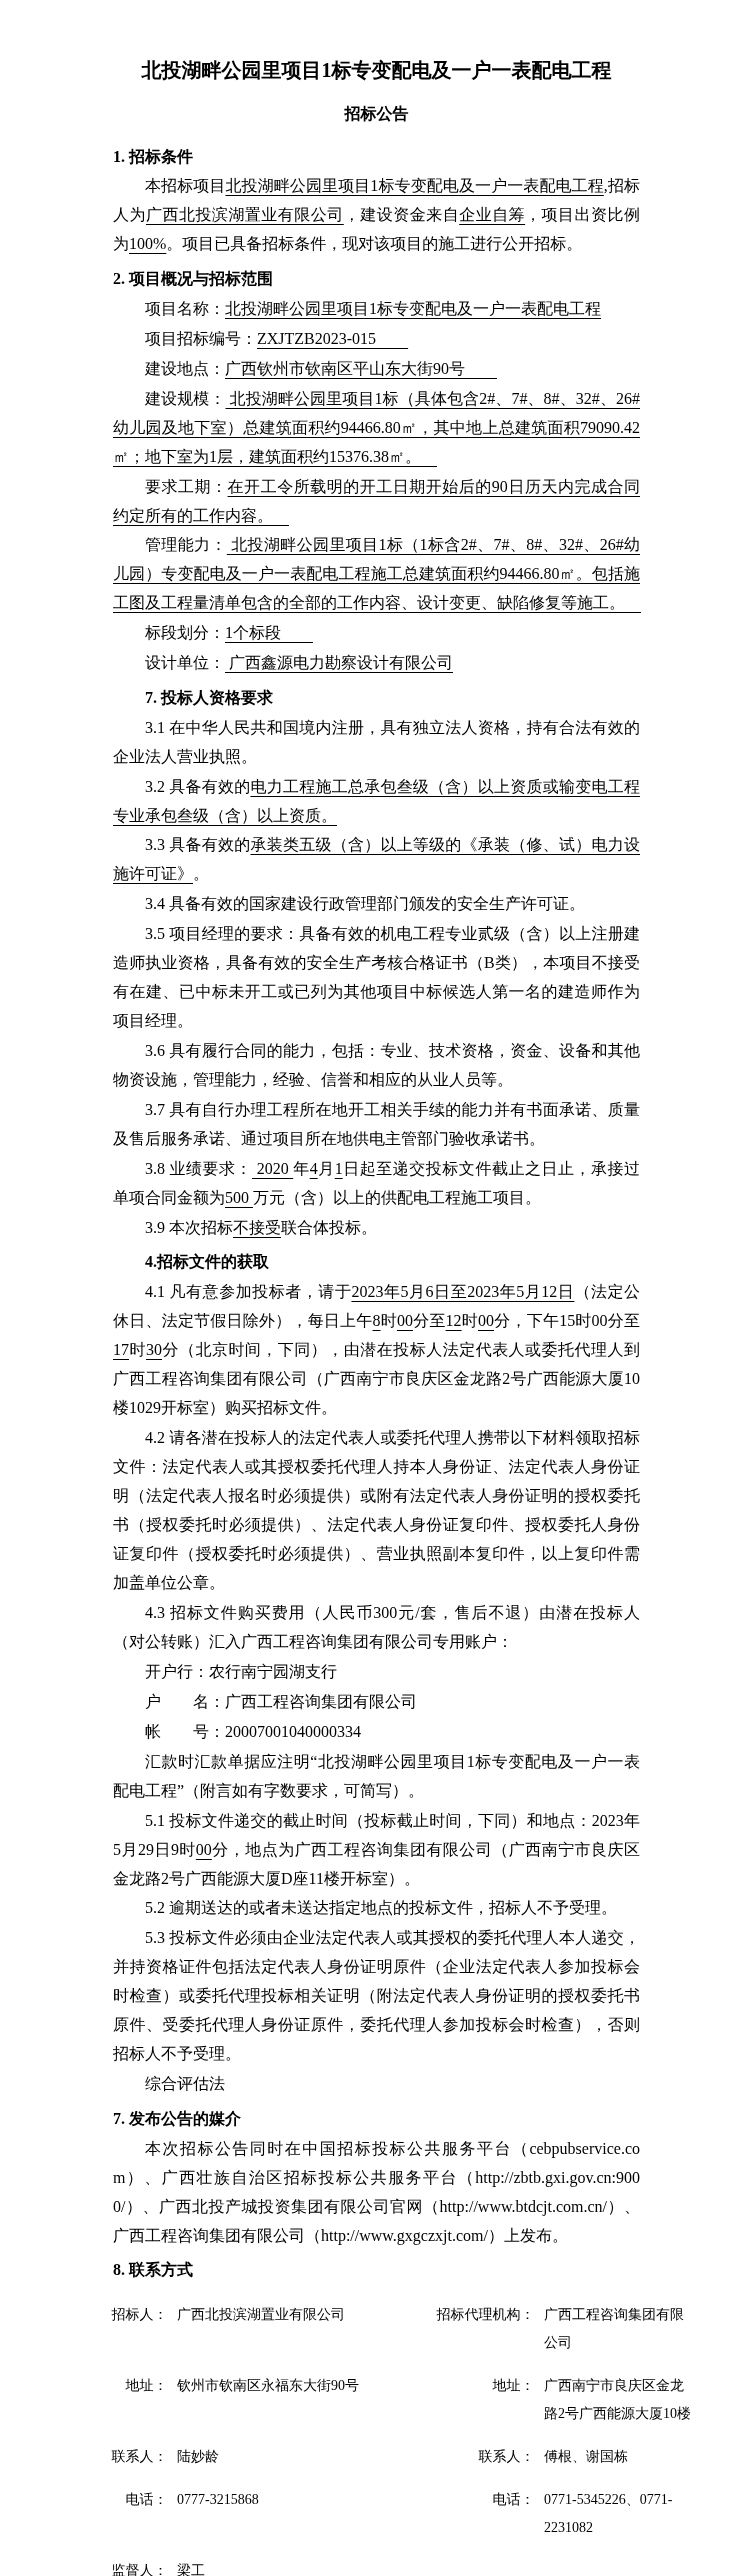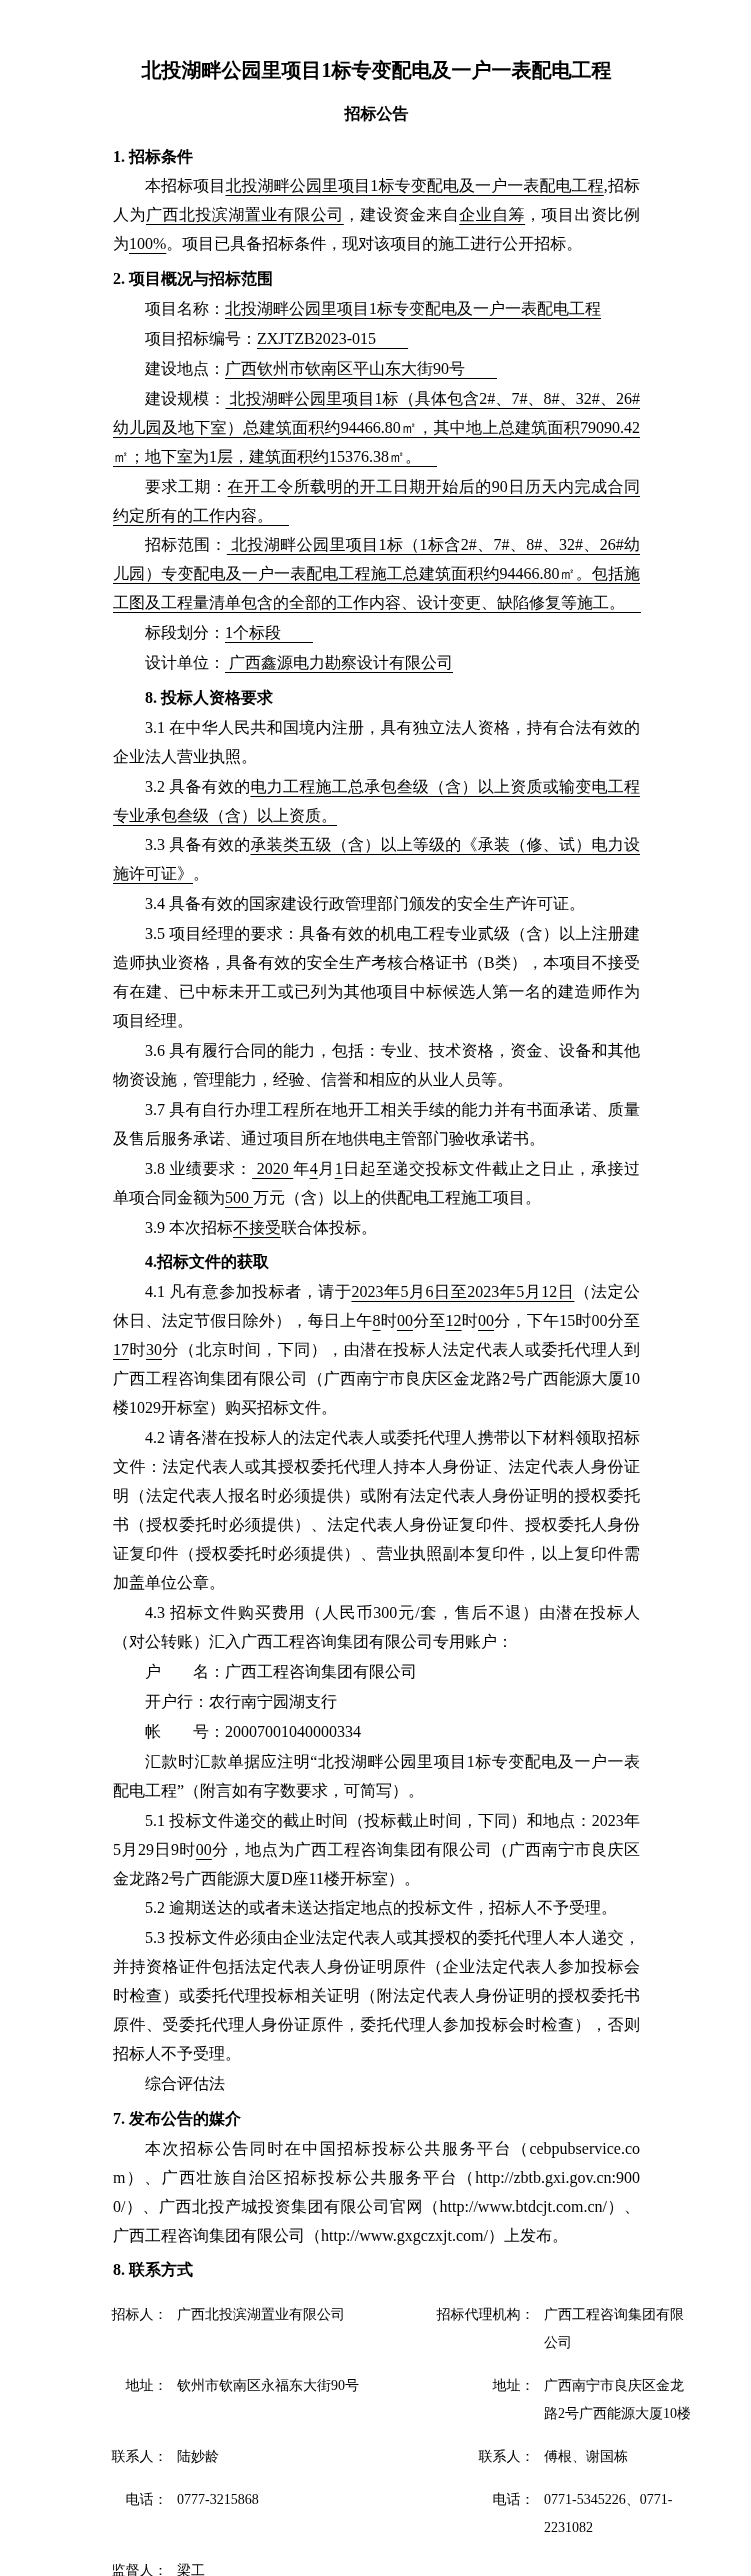--- a/index.html
+++ b/index.html
@@ -42,39 +42,39 @@
 
   <div>
       <p class="blk h"><span>1.  招标条件</span></p>
       <p class="blk p"><span>本招标项目</span><span class="u">北投湖畔公园里项目1标专变配电及一户一表配电工程</span><span>,招标人为</span><span class="u">广西北投滨湖置业有限公司</span><span>，建设资金来自</span><span class="u">企业自筹</span><span>，项目出资比例为</span><span class="u">100%</span><span>。项目已具备招标条件，现对该项目的施工进行公开招标。</span></p>
       <p class="blk h"><span>2.  项目概况与招标范围</span></p>
       <p class="blk p"><span>项目名称：</span><span class="u">北投湖畔公园里项目1标专变配电及一户一表配电工程</span></p>
       <p class="blk p"><span>项目招标编号：</span><span class="u">ZXJTZB2023-015　　</span></p>
       <p class="blk p"><span>建设地点：</span><span class="u">广西钦州市钦南区平山东大街90号　　</span></p>
       <p class="blk p"><span>建设规模：</span><span class="u"> 北投湖畔公园里项目1标（具体包含2#、7#、8#、32#、26#幼儿园及地下室）总建筑面积约94466.80㎡，其中地上总建筑面积79090.42㎡；地下室为1层，建筑面积约15376.38㎡。　</span></p>
       <p class="blk p"><span>要求工期：</span><span class="u">在开工令所载明的开工日期开始后的90日历天内完成合同约定所有的工作内容。　</span></p>
-      <p class="blk p"><span>招标范围：</span><span class="u"> 北投湖畔公园里项目1标（1标含2#、7#、8#、32#、26#幼儿园）专变配电及一户一表配电工程施工总建筑面积约94466.80㎡。包括施工图及工程量清单包含的全部的工作内容、设计变更、缺陷修复等施工。　</span></p>
+      <p class="blk p"><span>管理能力：</span><span class="u"> 北投湖畔公园里项目1标（1标含2#、7#、8#、32#、26#幼儿园）专变配电及一户一表配电工程施工总建筑面积约94466.80㎡。包括施工图及工程量清单包含的全部的工作内容、设计变更、缺陷修复等施工。　</span></p>
       <p class="blk p"><span>标段划分：</span><span class="u">1个标段　　</span></p>
       <p class="blk p"><span>设计单位：</span><span class="u"> 广西鑫源电力勘察设计有限公司</span></p>
-      <p class="blk h p"><span>8.  投标人资格要求</span></p>
+      <p class="blk h p"><span>7.  投标人资格要求</span></p>
       <p class="blk p"><span>3.1 在中华人民共和国境内注册，具有独立法人资格，持有合法有效的企业法人营业执照。</span></p>
       <p class="blk p"><span>3.2 具备有效的</span><span class="u">电力工程施工总承包叁级（含）以上资质或输变电工程专业承包叁级（含）以上资质。</span></p>
       <p class="blk p"><span>3.3 具备有效的</span><span class="u">承装类五级（含）以上等级的《承装（修、试）电力设施许可证》</span><span>。</span></p>
       <p class="blk p"><span>3.4 具备有效的国家建设行政管理部门颁发的安全生产许可证。</span></p>
       <p class="blk p"><span>3.5 项目经理的要求：具备有效的机电工程专业贰级（含）以上注册建造师执业资格，具备有效的安全生产考核合格证书（B类），本项目不接受有在建、已中标未开工或已列为其他项目中标候选人第一名的建造师作为项目经理。</span></p>
       <p class="blk p"><span>3.6 具有履行合同的能力，包括：专业、技术资格，资金、设备和其他物资设施，管理能力，经验、信誉和相应的从业人员等。</span></p>
       <p class="blk p"><span>3.7 具有自行办理工程所在地开工相关手续的能力并有书面承诺、质量及售后服务承诺、通过项目所在地供电主管部门验收承诺书。</span></p>
       <p class="blk p"><span>3.8 业绩要求：</span><span class="u">&nbsp;2020&nbsp;</span><span>年</span><span class="u">4</span><span>月</span><span class="u">1</span><span>日起至递交投标文件截止之日止，承接过单项合同金额为</span><span class="u">500&nbsp;</span><span>万元（含）以上的供配电工程施工项目。</span></p>
       <p class="blk p"><span>3.9 本次招标</span><span class="u">不接受</span><span>联合体投标。</span></p>
       <p class="blk h p"><span>4.招标文件的获取</span></p>
       <p class="blk p"><span>4.1 凡有意参加投标者，请于</span><span class="u">2023年5月6日至2023年5月12日</span><span>（法定公休日、法定节假日除外），每日上午</span><span class="u">8</span><span>时</span><span class="u">00</span><span>分至</span><span class="u">12</span><span>时</span><span class="u">00</span><span>分，下午15时00分至</span><span class="u">17</span><span>时</span><span class="u">30</span><span>分（北京时间，下同），由潜在投标人法定代表人或委托代理人到广西工程咨询集团有限公司（广西南宁市良庆区金龙路2号广西能源大厦10楼1029开标室）购买招标文件。</span></p>
       <p class="blk p"><span>4.2 请各潜在投标人的法定代表人或委托代理人携带以下材料领取招标文件：法定代表人或其授权委托代理人持本人身份证、法定代表人身份证明（法定代表人报名时必须提供）或附有法定代表人身份证明的授权委托书（授权委托时必须提供）、法定代表人身份证复印件、授权委托人身份证复印件（授权委托时必须提供）、营业执照副本复印件，以上复印件需加盖单位公章。</span></p>
       <p class="blk p"><span>4.3 招标文件购买费用（人民币300元/套，售后不退）由潜在投标人（对公转账）汇入广西工程咨询集团有限公司专用账户：</span></p>
+      <p class="blk p"><span>开户行：农行南宁园湖支行</span></p>
       <p class="blk p"><span>户　　名：广西工程咨询集团有限公司</span></p>
-      <p class="blk p"><span>开户行：农行南宁园湖支行</span></p>
       <p class="blk p"><span>帐　　号：20007001040000334</span></p>
       <p class="blk p"><span>汇款时汇款单据应注明“北投湖畔公园里项目1标专变配电及一户一表配电工程”（附言如有字数要求，可简写）。</span></p>
       <p class="blk p"><span>5.1 投标文件递交的截止时间（投标截止时间，下同）和地点：2023年5月29日9时</span><span class="u">00</span><span>分，地点为广西工程咨询集团有限公司（广西南宁市良庆区金龙路2号广西能源大厦D座11楼开标室）。</span></p>
       <p class="blk p"><span>5.2 逾期送达的或者未送达指定地点的投标文件，招标人不予受理。</span></p>
       <p class="blk p"><span>5.3 投标文件必须由企业法定代表人或其授权的委托代理人本人递交，并持资格证件包括法定代表人身份证明原件（企业法定代表人参加投标会时检查）或委托代理投标相关证明（附法定代表人身份证明的授权委托书原件、受委托代理人身份证原件，委托代理人参加投标会时检查），否则招标人不予受理。</span></p>
       <p class="blk p"><span>综合评估法</span></p>
       <p class="blk h"><span>7.  发布公告的媒介</span></p>
       <p class="blk p"><span>本次招标公告同时在中国招标投标公共服务平台（cebpubservice.com）、广西壮族自治区招标投标公共服务平台（http://zbtb.gxi.gov.cn:9000/）、广西北投产城投资集团有限公司官网（http://www.btdcjt.com.cn/）、广西工程咨询集团有限公司（http://www.gxgczxjt.com/）上发布。</span></p>
       <p class="blk h"><span>8.  联系方式</span></p>
     </div>

